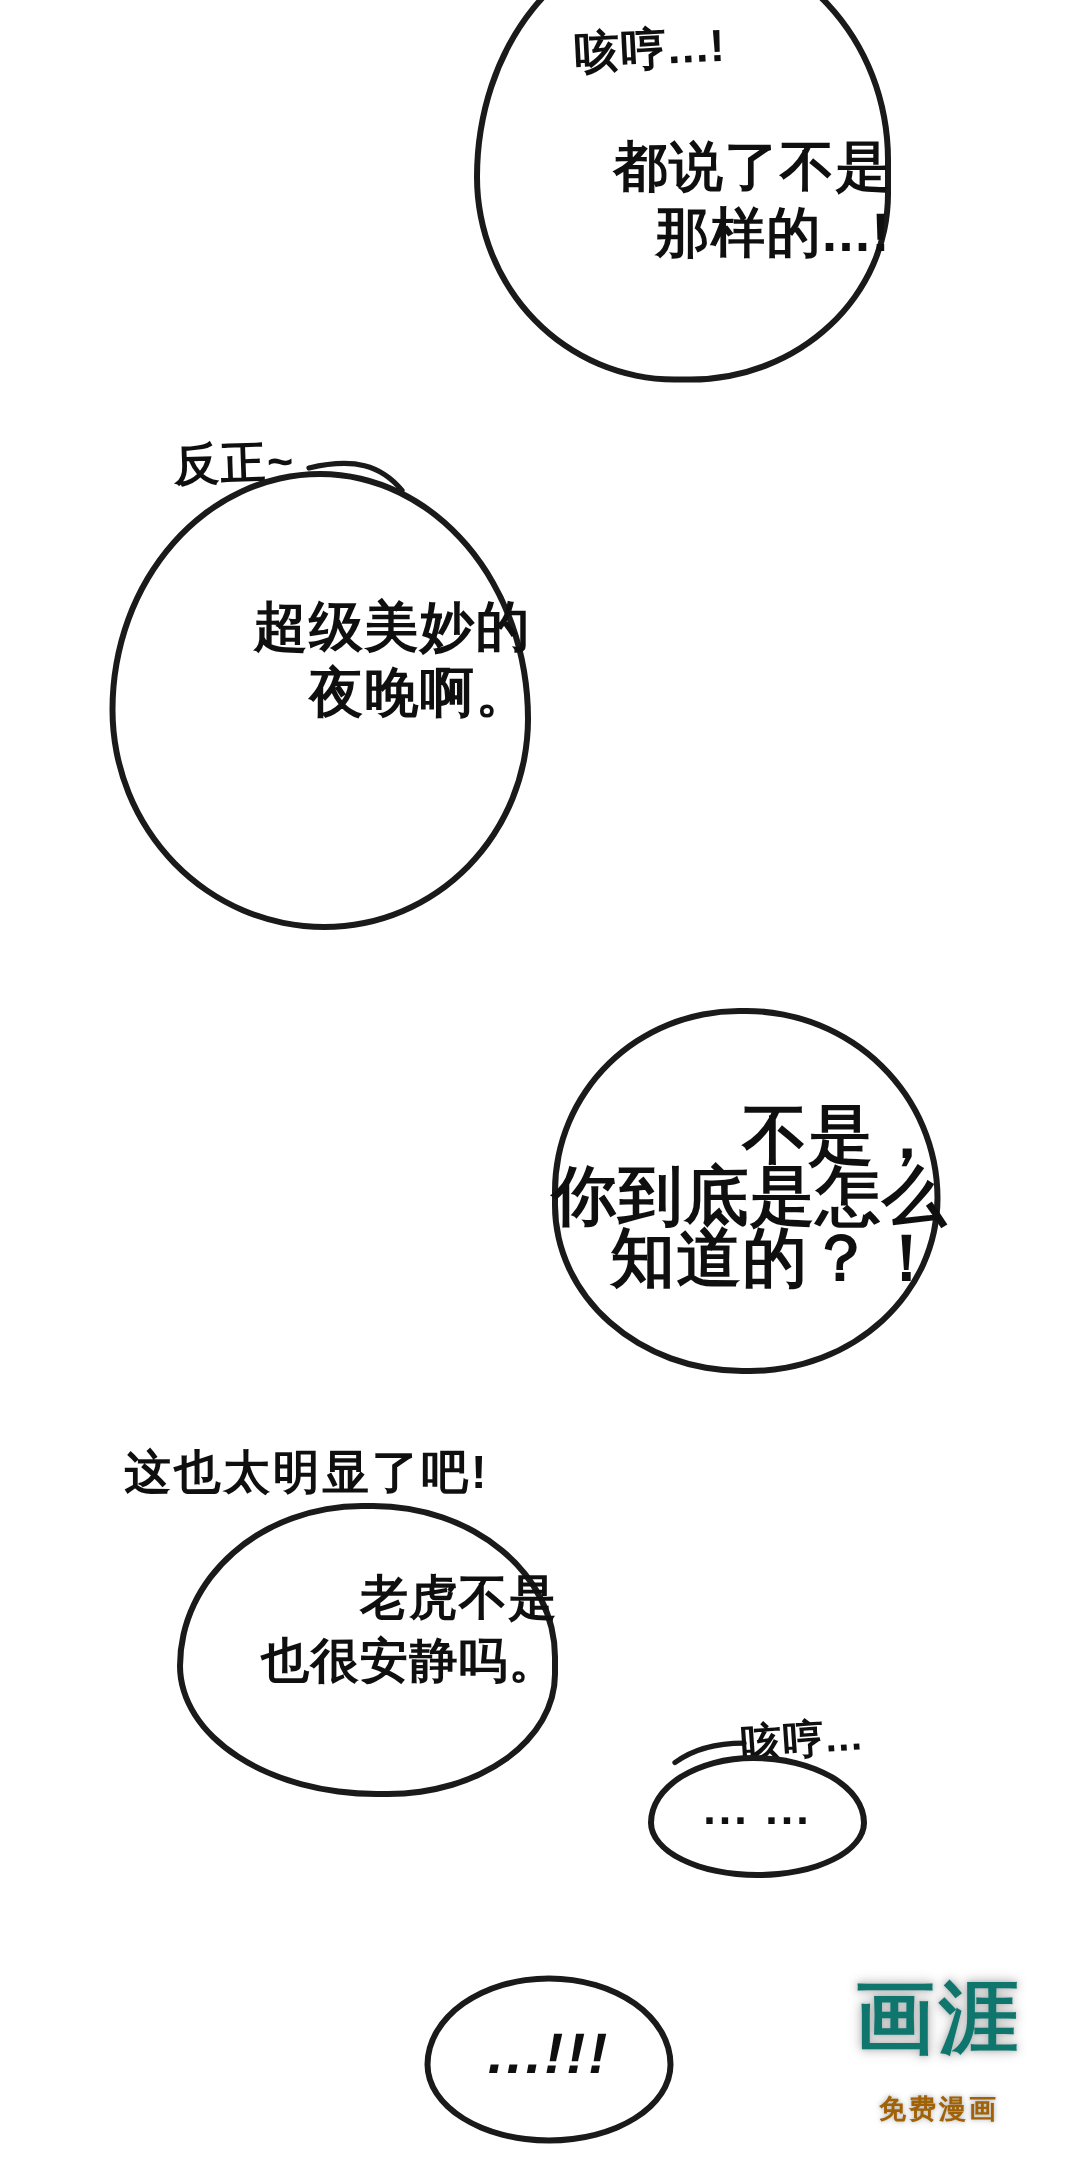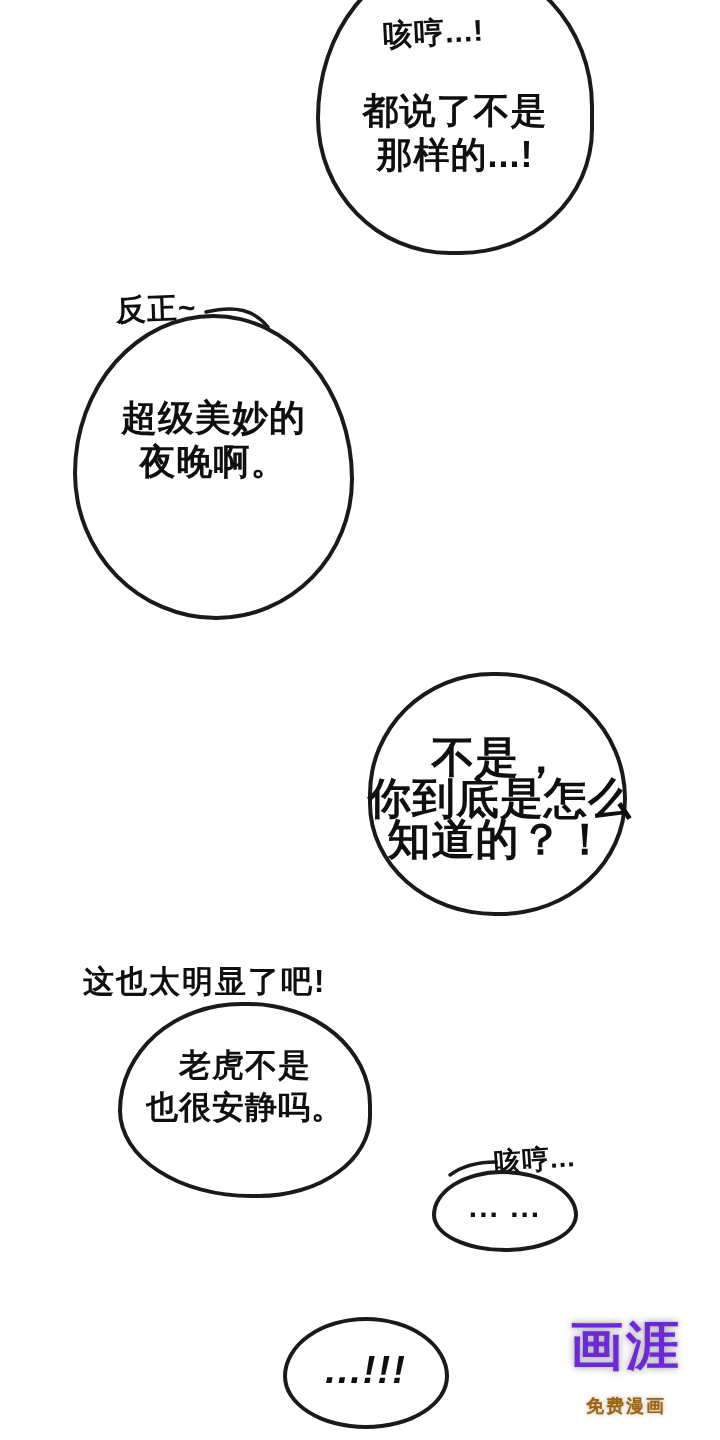--- a/index.html
+++ b/index.html
@@ -46,21 +46,21 @@
         border-radius: 48% 52% 50% 50% / 55% 55% 45% 45%; }
   .b6 { left: 283px; top: 1317px; width: 166px; height: 112px;
         border-radius: 50% 50% 50% 50% / 53% 53% 47% 47%; }
 
   .txt {
     position: absolute;
     font-weight: 700;
     letter-spacing: 1px;
     white-space: nowrap;
   }
-  .txt span { display: block; }
+  .txt span { display: block; text-align: right; }
   .center { text-align: center; }
 
   .heading1 { left: 383px; top: 13px; font-size: 30px; transform: rotate(-3deg); }
   .lines1   { left: 316px; top: 89px;  width: 278px; font-size: 36px; line-height: 44px; }
 
   .label2   { left: 116px; top: 289px; font-size: 30px; transform: rotate(-2deg); }
   .lines2   { left: 73px;  top: 396px; width: 281px; font-size: 36px; line-height: 44px; }
 
   .lines3   { left: 368px; top: 737px; width: 259px; font-size: 43px; line-height: 41px; }
 
@@ -79,21 +79,21 @@
     left: 556px; top: 1316px;
     width: 140px;
     text-align: center;
     pointer-events: none;
   }
   .wm-logo {
     font-size: 53px;
     font-weight: 900;
     letter-spacing: 3px;
     line-height: 60px;
-    color: #6d28d9;
+    color: #0f766e;
     text-shadow: 0 0 6px #b5b5b5, 0 0 2px #c6c6c6, 0 0 10px #cecece;
   }
   .wm-sub {
     margin-top: 18px;
     font-size: 18px;
     font-weight: 700;
     letter-spacing: 2px;
     color: #a16207;
     text-shadow: 0 0 5px #bdbdbd, 0 0 2px #cccccc;
   }

